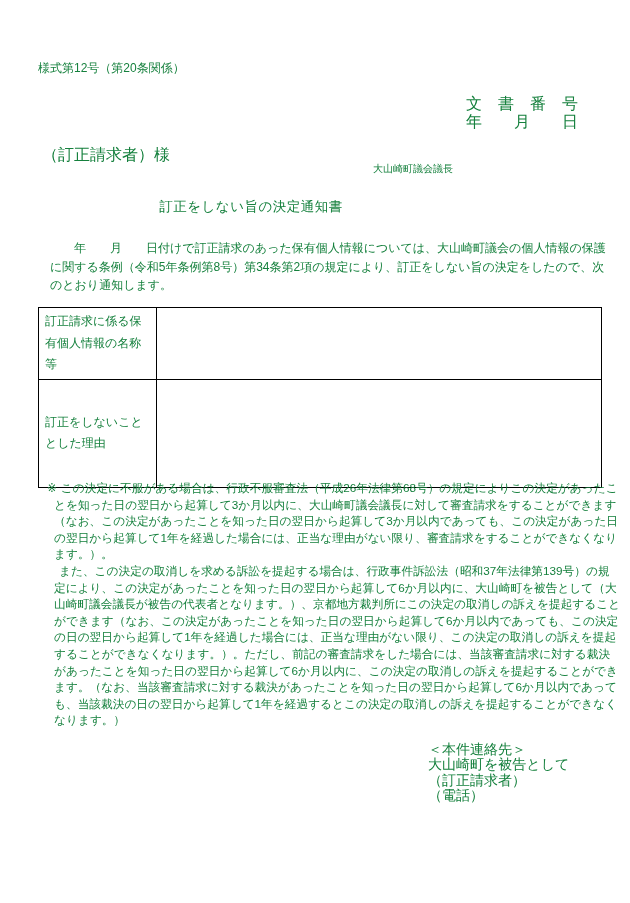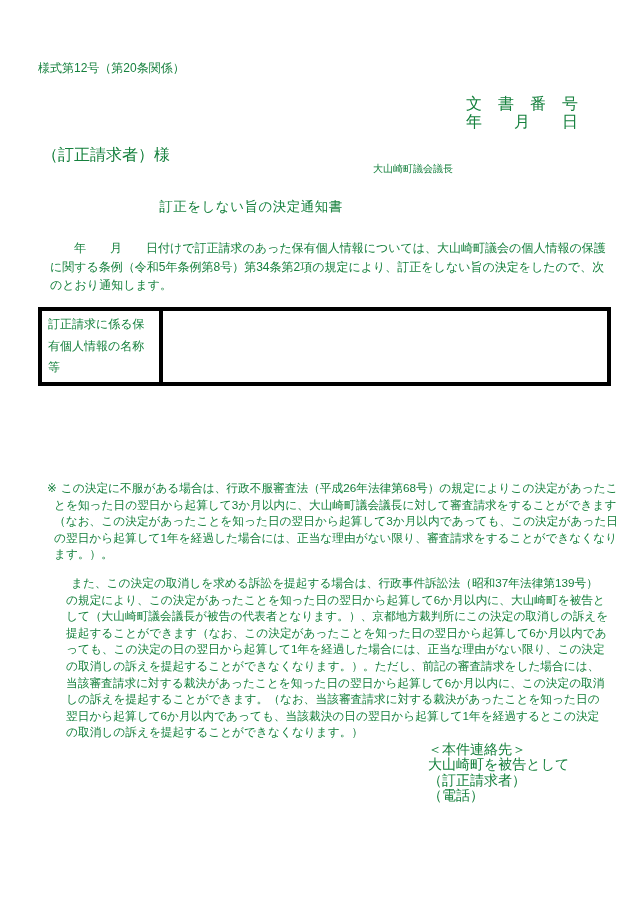--- a/index.html
+++ b/index.html
@@ -19,34 +19,34 @@
   .sender{left:373px;top:161px;font-size:10px;line-height:15px;}
   .doc-title{left:0;top:198px;width:502px;text-align:center;font-size:13.5px;letter-spacing:0.5px;line-height:17px;}
   .body-par{left:50px;top:239px;width:559px;font-size:12px;line-height:18.6px;}
   .main-table{
     left:38px;top:307px;
     border-collapse:collapse;
     table-layout:fixed;
     width:537px;
   }
   .main-table td{
-    border:4px solid #000000;
+    border:1px solid #000000;
     font-size:12px;
     line-height:21.5px;
     padding:3px 6px 3px 6px;
     overflow:hidden;
   }
   .main-table .label-col{width:105px;}
   .main-table .value-col{width:432px;}
   .row-name td{height:56px;vertical-align:top;}
   .row-reason td{height:101px;}
   .row-reason .label-cell{vertical-align:middle;}
   .note-block{left:47px;top:480px;width:574px;font-size:11.7px;line-height:16.6px;}
   .note-p1{padding-left:7px;text-indent:-7px;margin:0;}
-  .note-p2{padding-left:7px;text-indent:5px;margin:12px;}
+  .note-p2{padding-left:7px;text-indent:5px;margin:0;}
   .note-marker{margin-right:4px;}
   .contact-block{left:428px;top:742px;font-size:14px;line-height:15.3px;}
 </style>
 </head>
 <body>
 
 <div class="page">
 
   <div class="abs form-number">様式第12号（第20条関係）</div>
 
@@ -62,20 +62,24 @@
   <div class="abs doc-title">訂正をしない旨の決定通知書</div>
 
   <div class="abs body-par">　　年　　月　　日付けで訂正請求のあった保有個人情報については、大山崎町議会の個人情報の保護に関する条例（令和5年条例第8号）第34条第2項の規定により、訂正をしない旨の決定をしたので、次のとおり通知します。</div>
 
   <table class="abs main-table">
     <tbody>
       <tr class="row-name">
         <td class="label-col label-cell">訂正請求に係る保有個人情報の名称等</td>
         <td class="value-col value-cell"></td>
       </tr>
+      <tr class="row-reason">
+        <td class="label-col label-cell">訂正をしないこととした理由</td>
+        <td class="value-col value-cell"></td>
+      </tr>
     </tbody>
   </table>
 
   <div class="abs note-block">
     <p class="note-p1"><span class="note-marker">※</span><span>この決定に不服がある場合は、行政不服審査法（平成26年法律第68号）の規定によりこの決定があったことを知った日の翌日から起算して3か月以内に、大山崎町議会議長に対して審査請求をすることができます（なお、この決定があったことを知った日の翌日から起算して3か月以内であっても、この決定があった日の翌日から起算して1年を経過した場合には、正当な理由がない限り、審査請求をすることができなくなります。）。</span></p>
     <p class="note-p2">また、この決定の取消しを求める訴訟を提起する場合は、行政事件訴訟法（昭和37年法律第139号）の規定により、この決定があったことを知った日の翌日から起算して6か月以内に、大山崎町を被告として（大山崎町議会議長が被告の代表者となります。）、京都地方裁判所にこの決定の取消しの訴えを提起することができます（なお、この決定があったことを知った日の翌日から起算して6か月以内であっても、この決定の日の翌日から起算して1年を経過した場合には、正当な理由がない限り、この決定の取消しの訴えを提起することができなくなります。）。ただし、前記の審査請求をした場合には、当該審査請求に対する裁決があったことを知った日の翌日から起算して6か月以内に、この決定の取消しの訴えを提起することができます。（なお、当該審査請求に対する裁決があったことを知った日の翌日から起算して6か月以内であっても、当該裁決の日の翌日から起算して1年を経過するとこの決定の取消しの訴えを提起することができなくなります。）</p>
   </div>
 
   <div class="abs contact-block">
     <div>＜本件連絡先＞</div>

